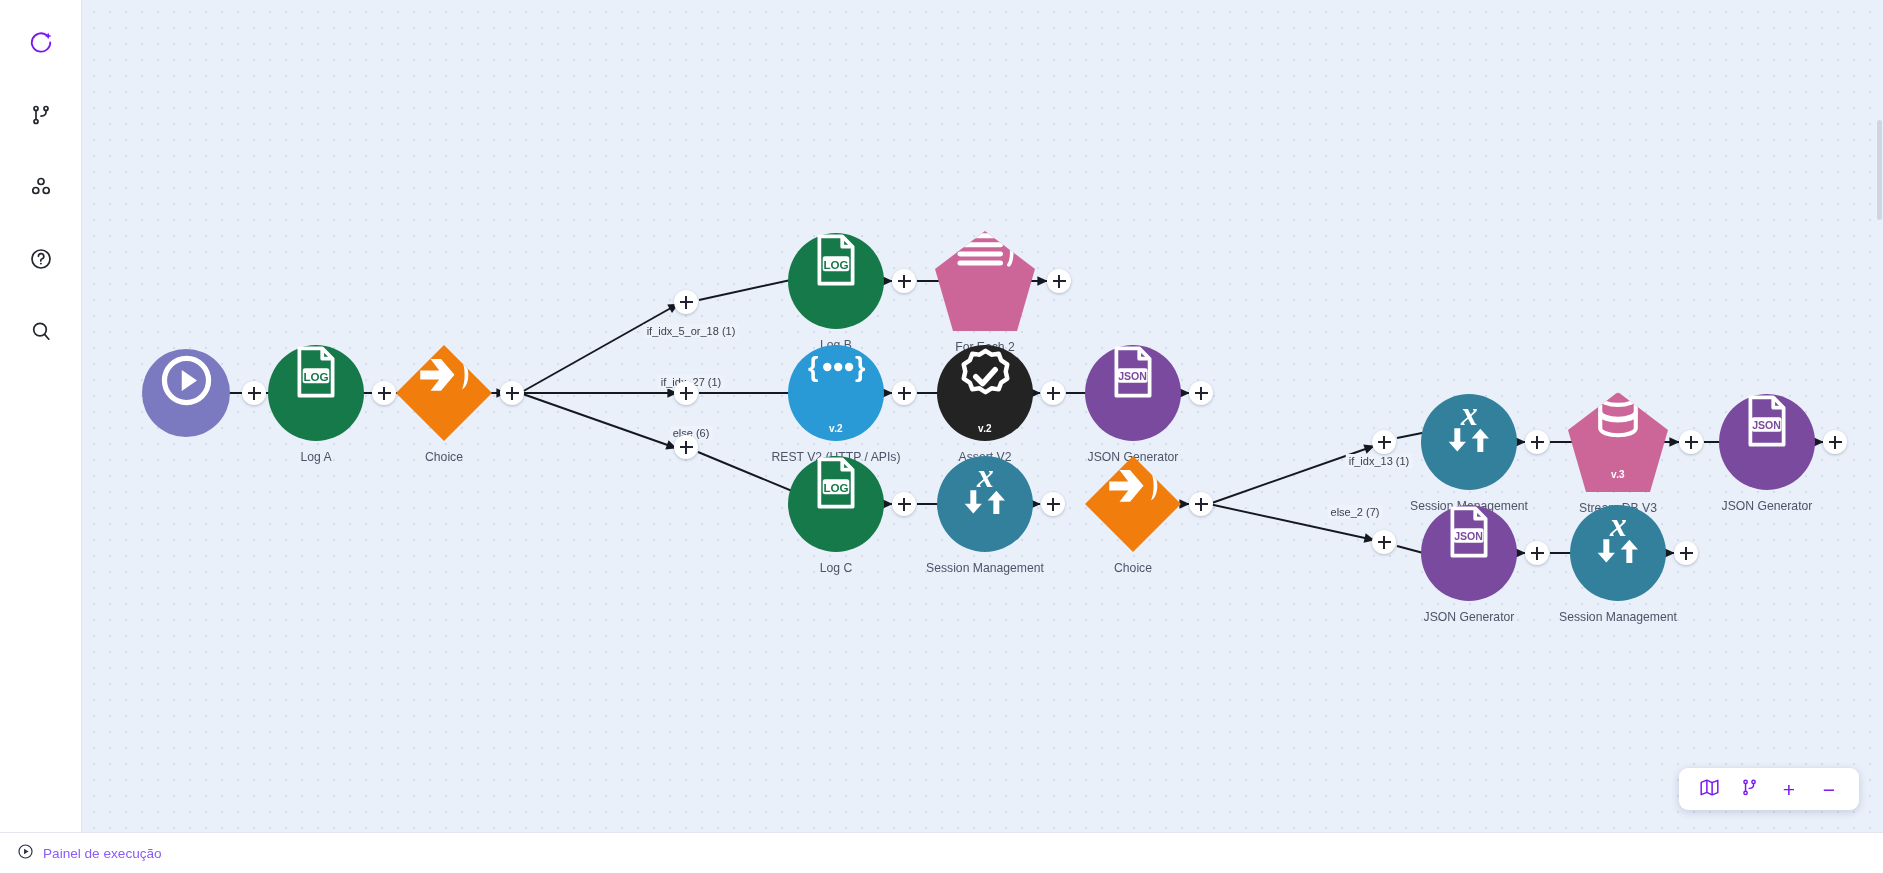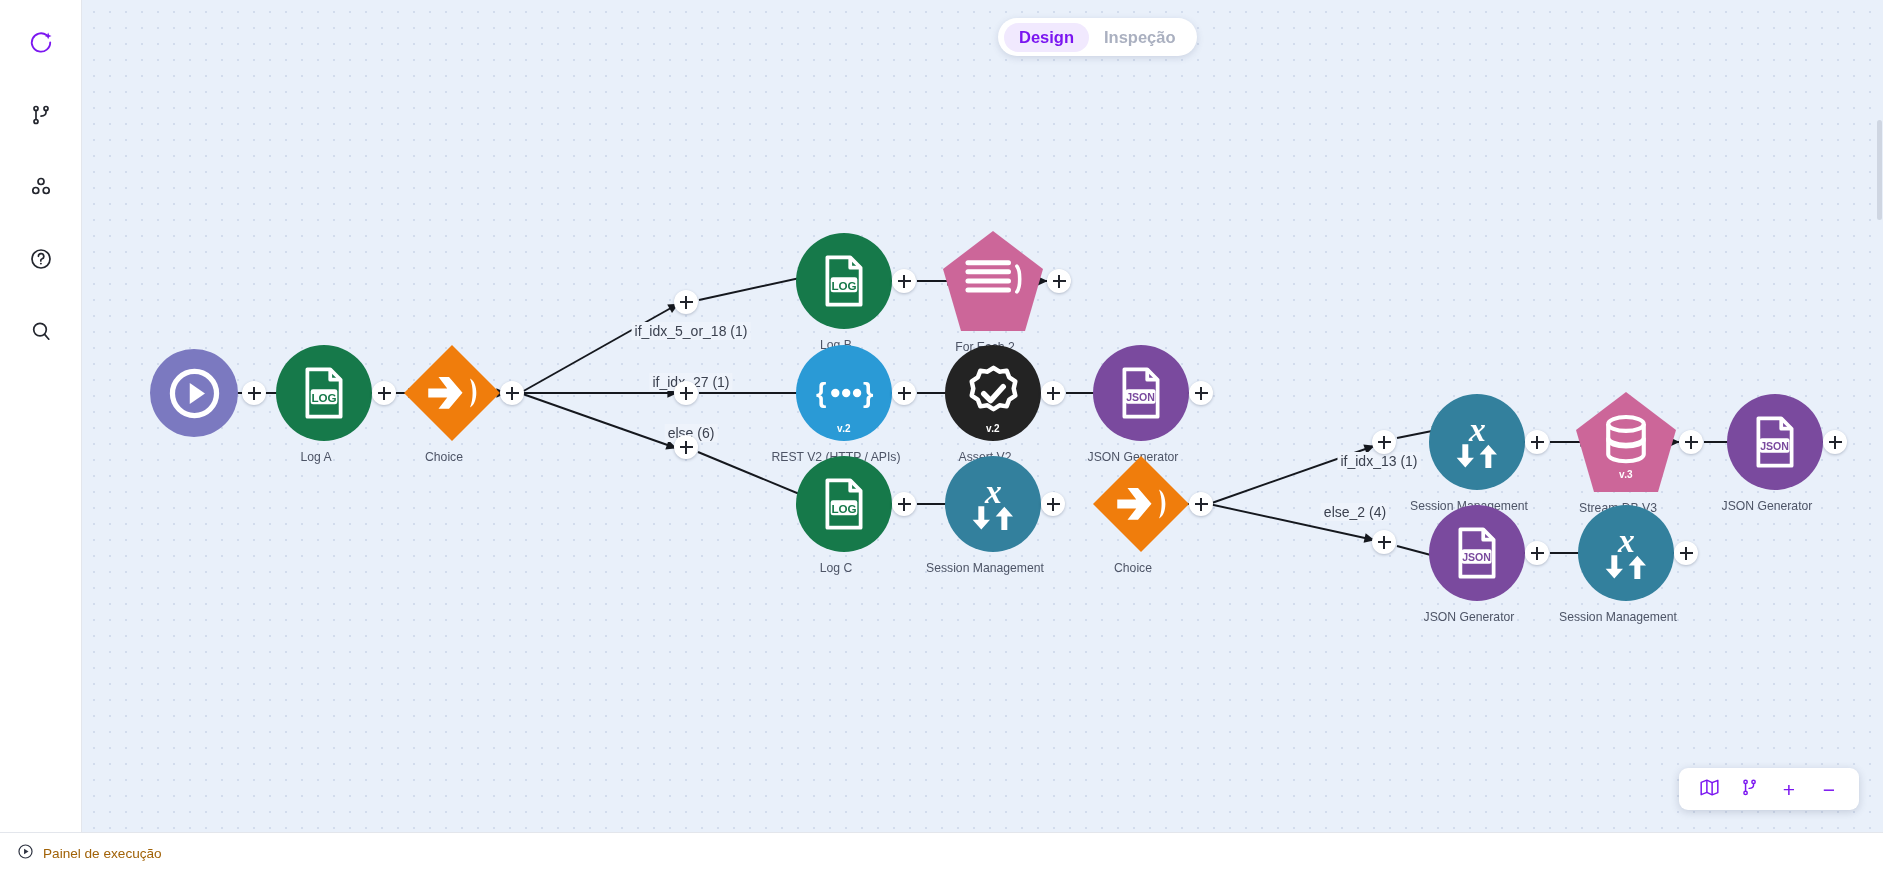--- a/index.html
+++ b/index.html
@@ -68,22 +68,22 @@
   #edges { position: absolute; left: 0; top: 0; width: 1801px; height: 832px; }
 
   .node {
     position: absolute;
     transform: translate(-50%, -50%);
     width: 0; height: 0;
   }
   .shape {
     position: absolute;
     transform: translate(-50%, -50%);
-    left: 8px; top: 0;
-    display: flex; align-items: center; justify-content: center;
+    left: 0; top: 0;
+    display: flex; align-items: flex-start; justify-content: center;
     cursor: pointer;
   }
   .nlabel {
     position: absolute;
     left: 0;
     transform: translateX(-50%);
     width: 130px;
     text-align: center;
     font-size: 12.2px;
     color: #4d5466;
@@ -108,21 +108,21 @@
   }
   .plus::before { width: 13px; height: 2.2px; }
   .plus::after { width: 2.2px; height: 13px; }
 
   
   .elabel {
     position: absolute;
     transform: translate(-50%, -50%);
     background: #eef3fb;
     color: #3b414f;
-    font-size: 14px;
+    font-size: 11px;
     padding: 1px 3px;
     white-space: nowrap;
     z-index: 5;
     pointer-events: none;
   }
 
   .badge {
     position: absolute;
     bottom: 7px; left: 50%;
     transform: translateX(-50%);
@@ -157,21 +157,21 @@
   #bottombar {
     position: absolute; left: 0; bottom: 0;
     width: 1883px; height: 41px;
     background: #ffffff;
     border-top: 1px solid #e3e6ec;
     display: flex; align-items: center;
     padding-left: 17px;
     z-index: 40;
   }
   #bottombar .bb-text {
-    font-size: 13.6px; color: #a16207; margin-left: 9px; cursor: pointer;
+    font-size: 13.6px; color: #8b5cf6; margin-left: 9px; cursor: pointer;
   }
 
   
   #vscroll {
     position: absolute; right: 1px; top: 120px;
     width: 5px; height: 100px;
     background: #c6ced9; border-radius: 3px;
     z-index: 22; opacity: .75;
   }
 </style>
@@ -506,28 +506,24 @@
           <div class="plus" style="left: 1609px; top: 442px;"></div>
           <div class="plus" style="left: 1753px; top: 442px;"></div>
           <div class="plus" style="left: 1455px; top: 553px;"></div>
           <div class="plus" style="left: 1604px; top: 553px;"></div>
         </div>
       <div id="edgelabel-layer">
           <div class="elabel" style="left: 609px; top: 331px;">if_idx_5_or_18 (1)</div>
           <div class="elabel" style="left: 609px; top: 382px;">if_idx_27 (1)</div>
           <div class="elabel" style="left: 609px; top: 433px;">else (6)</div>
           <div class="elabel" style="left: 1269px; top: 461px; margin-left: 28px;">if_idx_13 (1)</div>
-          <div class="elabel" style="left: 1273px; top: 512px;">else_2 (4)</div>
+          <div class="elabel" style="left: 1273px; top: 512px;">else_2 (7)</div>
         </div>
     </div>
 
-    <div id="tabbar">
-      <div class="tab active">Design</div>
-      <div class="tab">Inspeção</div>
-    </div>
 
     <div id="zoombar">
       <div class="zbtn">
         <span>
           <svg width="21" height="21" viewBox="0 0 24 24" fill="none" stroke="#7b16f0" stroke-width="1.7" stroke-linejoin="round">
             <path d="M2.5 6.2 L9 3.6 L15 6.4 L21.5 3.8 V17.8 L15 20.4 L9 17.6 L2.5 20.2 Z"></path>
             <path d="M9 3.6 V17.6"></path>
               <path d="M15 6.4 V20.4"></path>
           </svg>
         </span>

